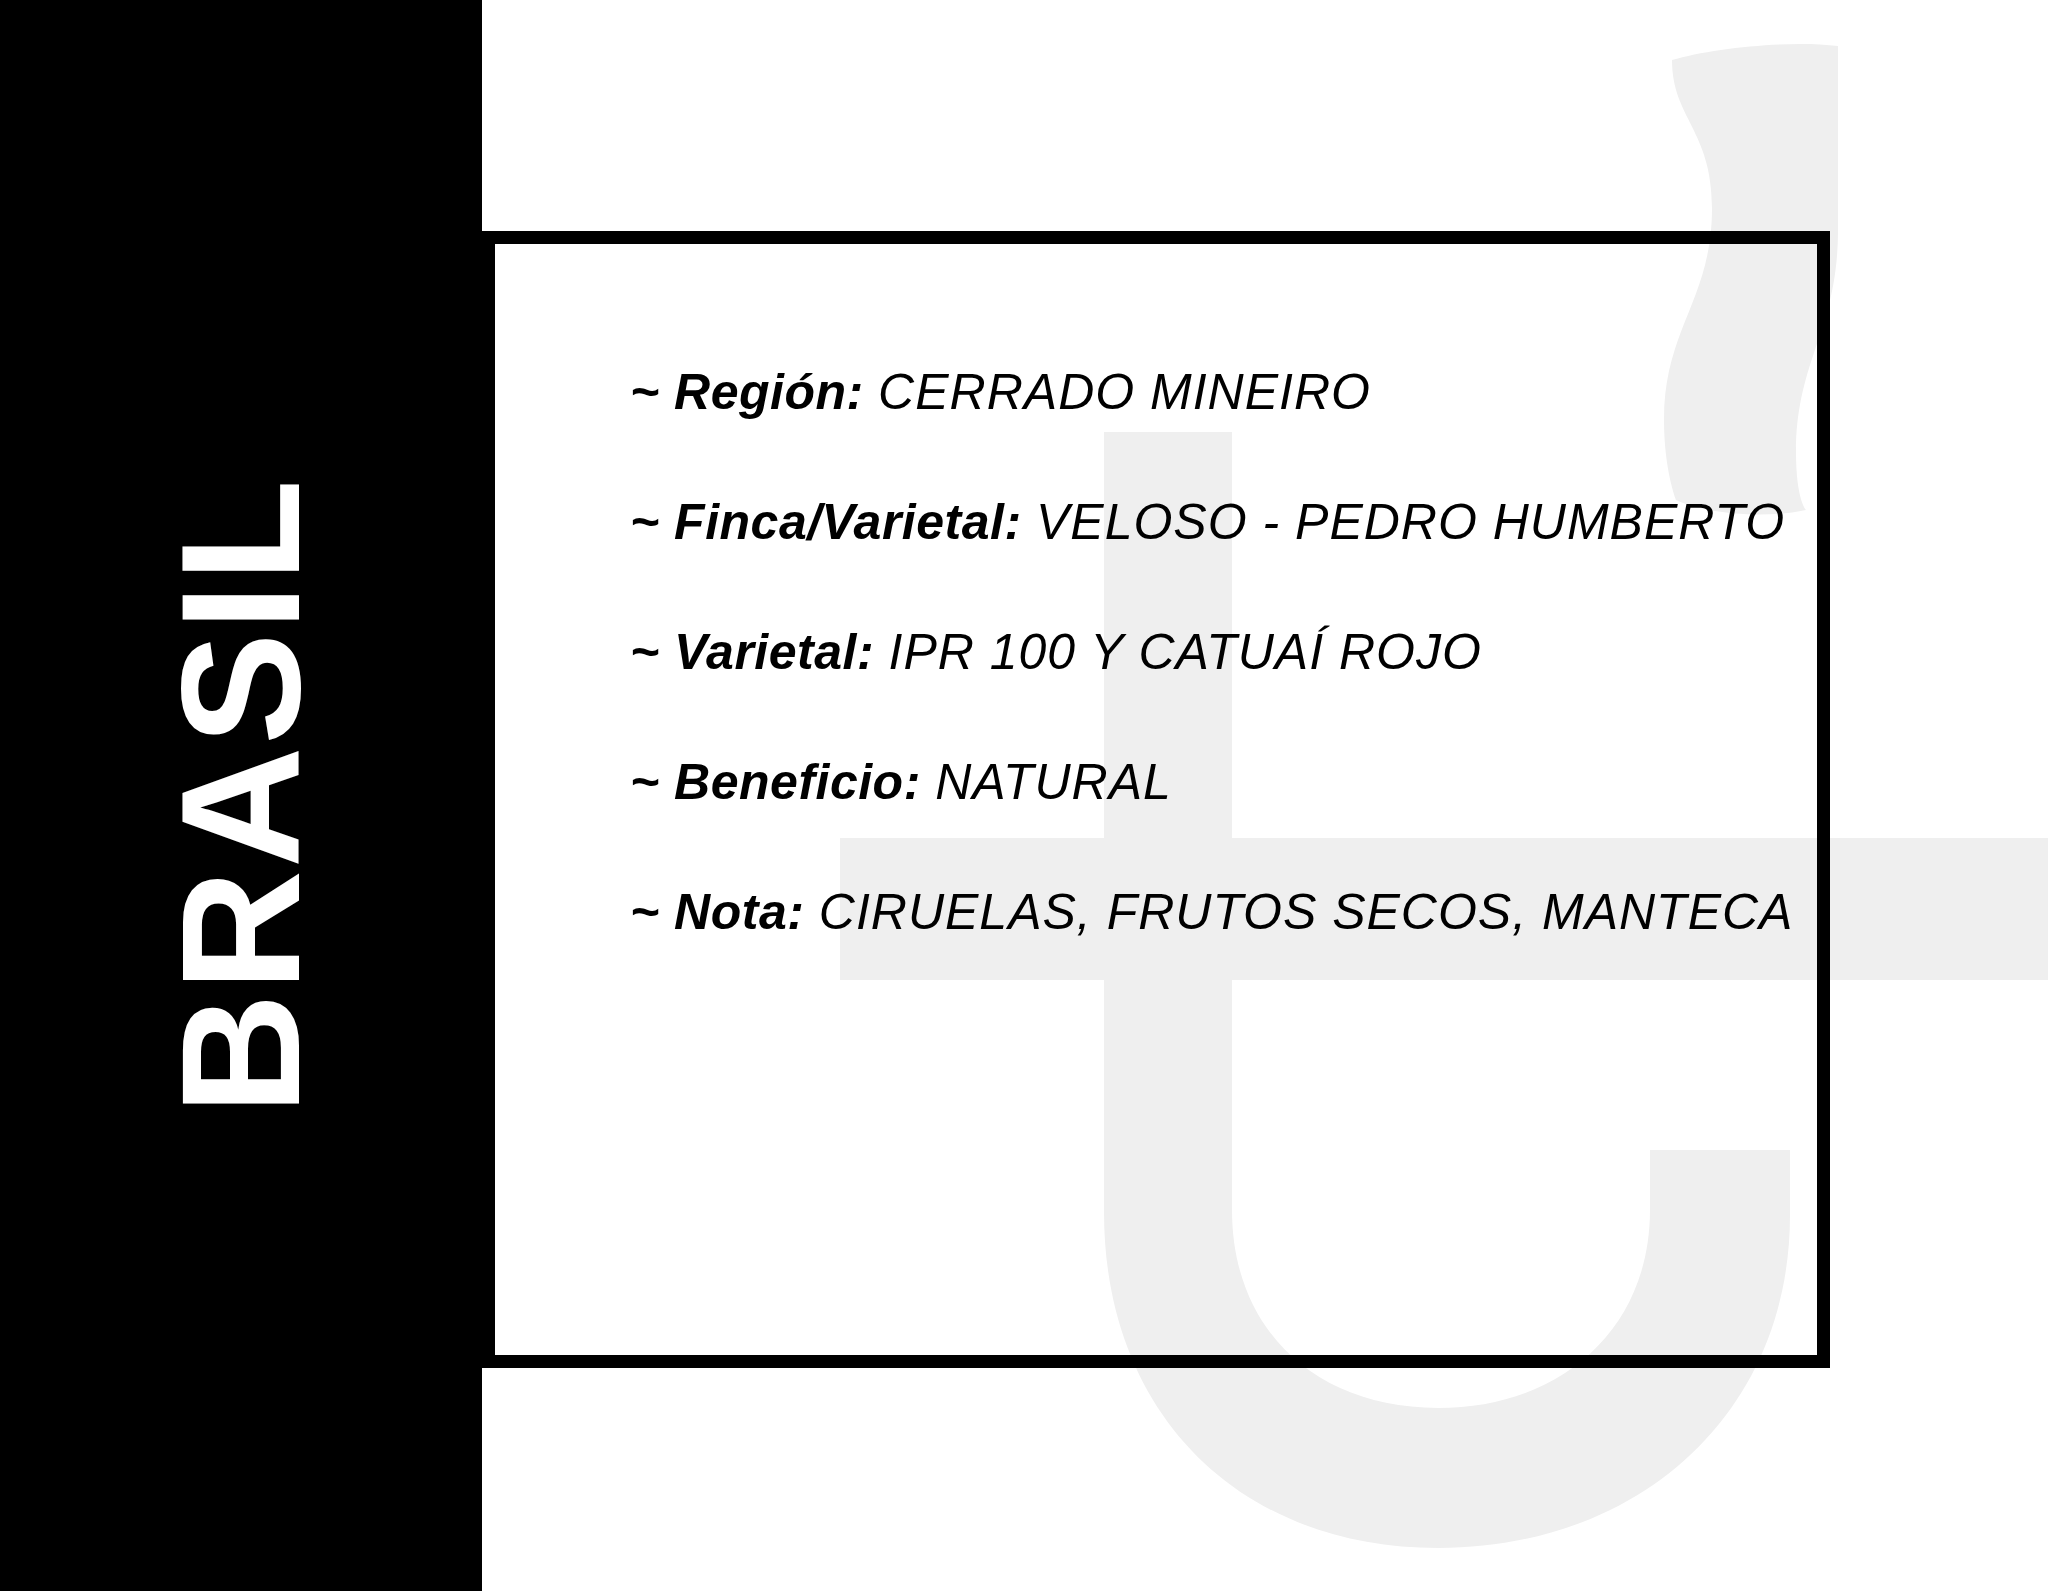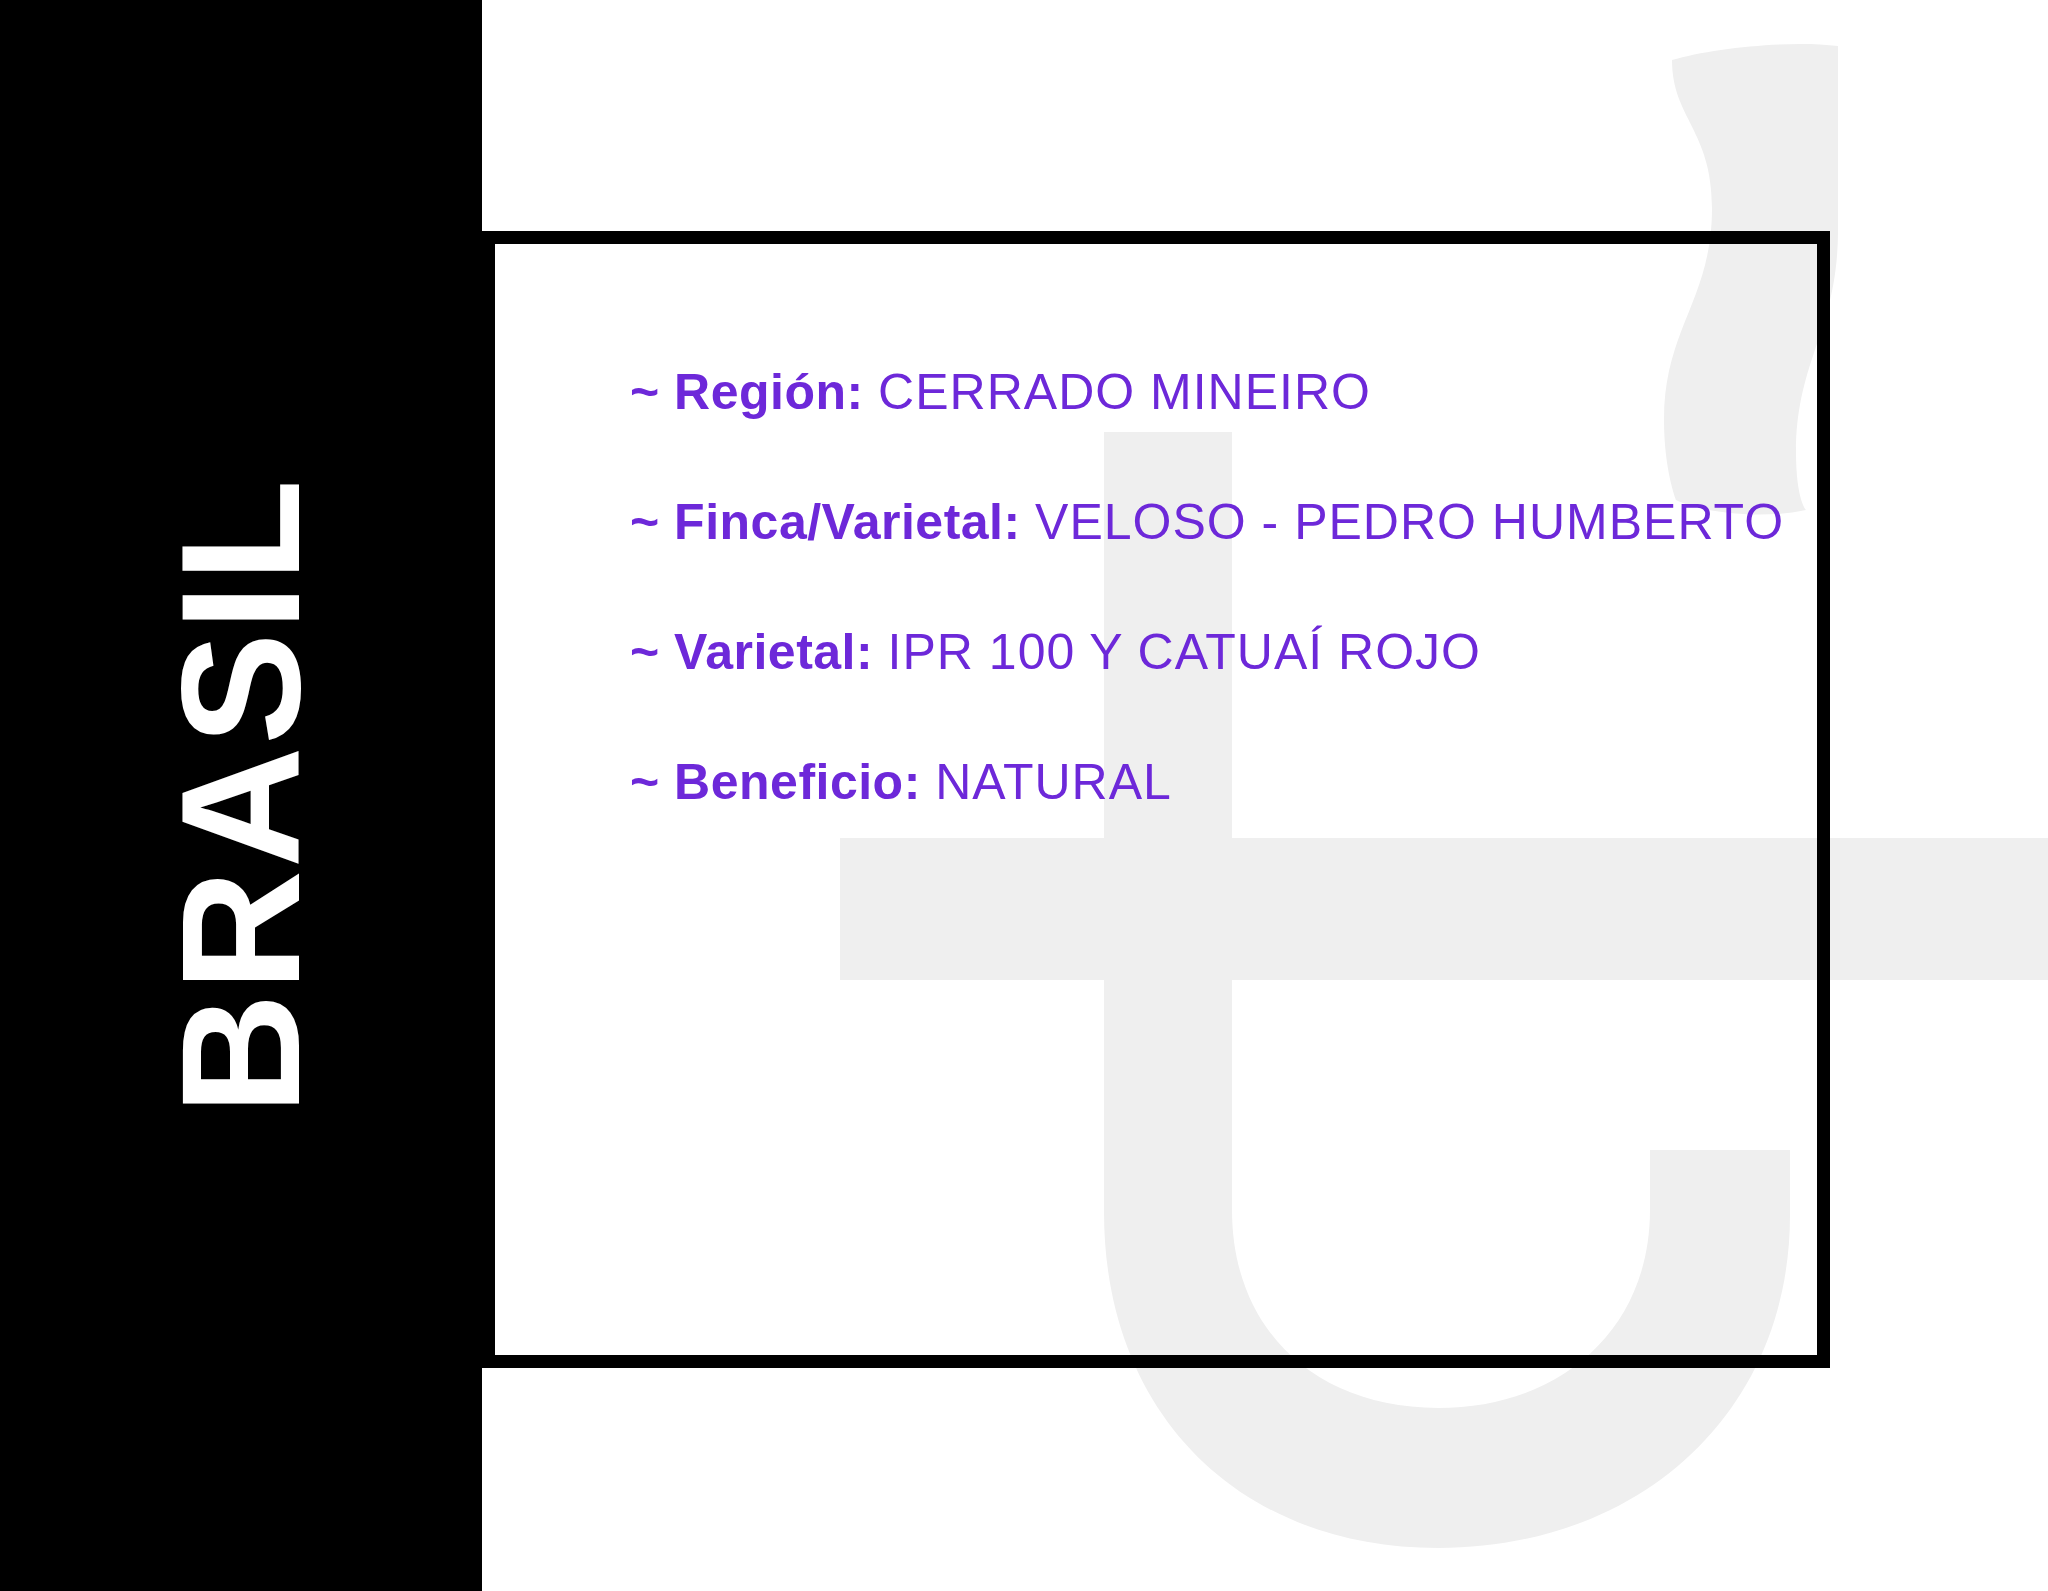--- a/index.html
+++ b/index.html
@@ -76,22 +76,23 @@
     left: 630px;
     top: 358px;
     width: 1180px;
     z-index: 4;
   }
   .detail-row {
     margin: 0 0 62px 0;
     font-family: "Liberation Sans", sans-serif;
     font-size: 50px;
     line-height: 68px;
-    color: #6d28d9;
+    color: #000000;
     letter-spacing: 0.5px;
+    font-style: italic;
   }
   .detail-row:last-child {
     margin-bottom: 0;
   }
   .tilde {
     font-weight: 700;
   }
   .detail-label {
     font-weight: 700;
   }
@@ -165,16 +166,21 @@
       <span class="detail-value">IPR 100 Y CATUAÍ ROJO</span>
     </p>
 
     <p class="detail-row">
       <span class="tilde">~</span>
       <span class="detail-label">Beneficio:</span>
       <span class="detail-value">NATURAL</span>
     </p>
 
 
+    <p class="detail-row">
+      <span class="tilde">~</span>
+      <span class="detail-label">Nota:</span>
+      <span class="detail-value">CIRUELAS, FRUTOS SECOS, MANTECA</span>
+    </p>
 
   </div>
 
 </div>
 
 </body></html>

